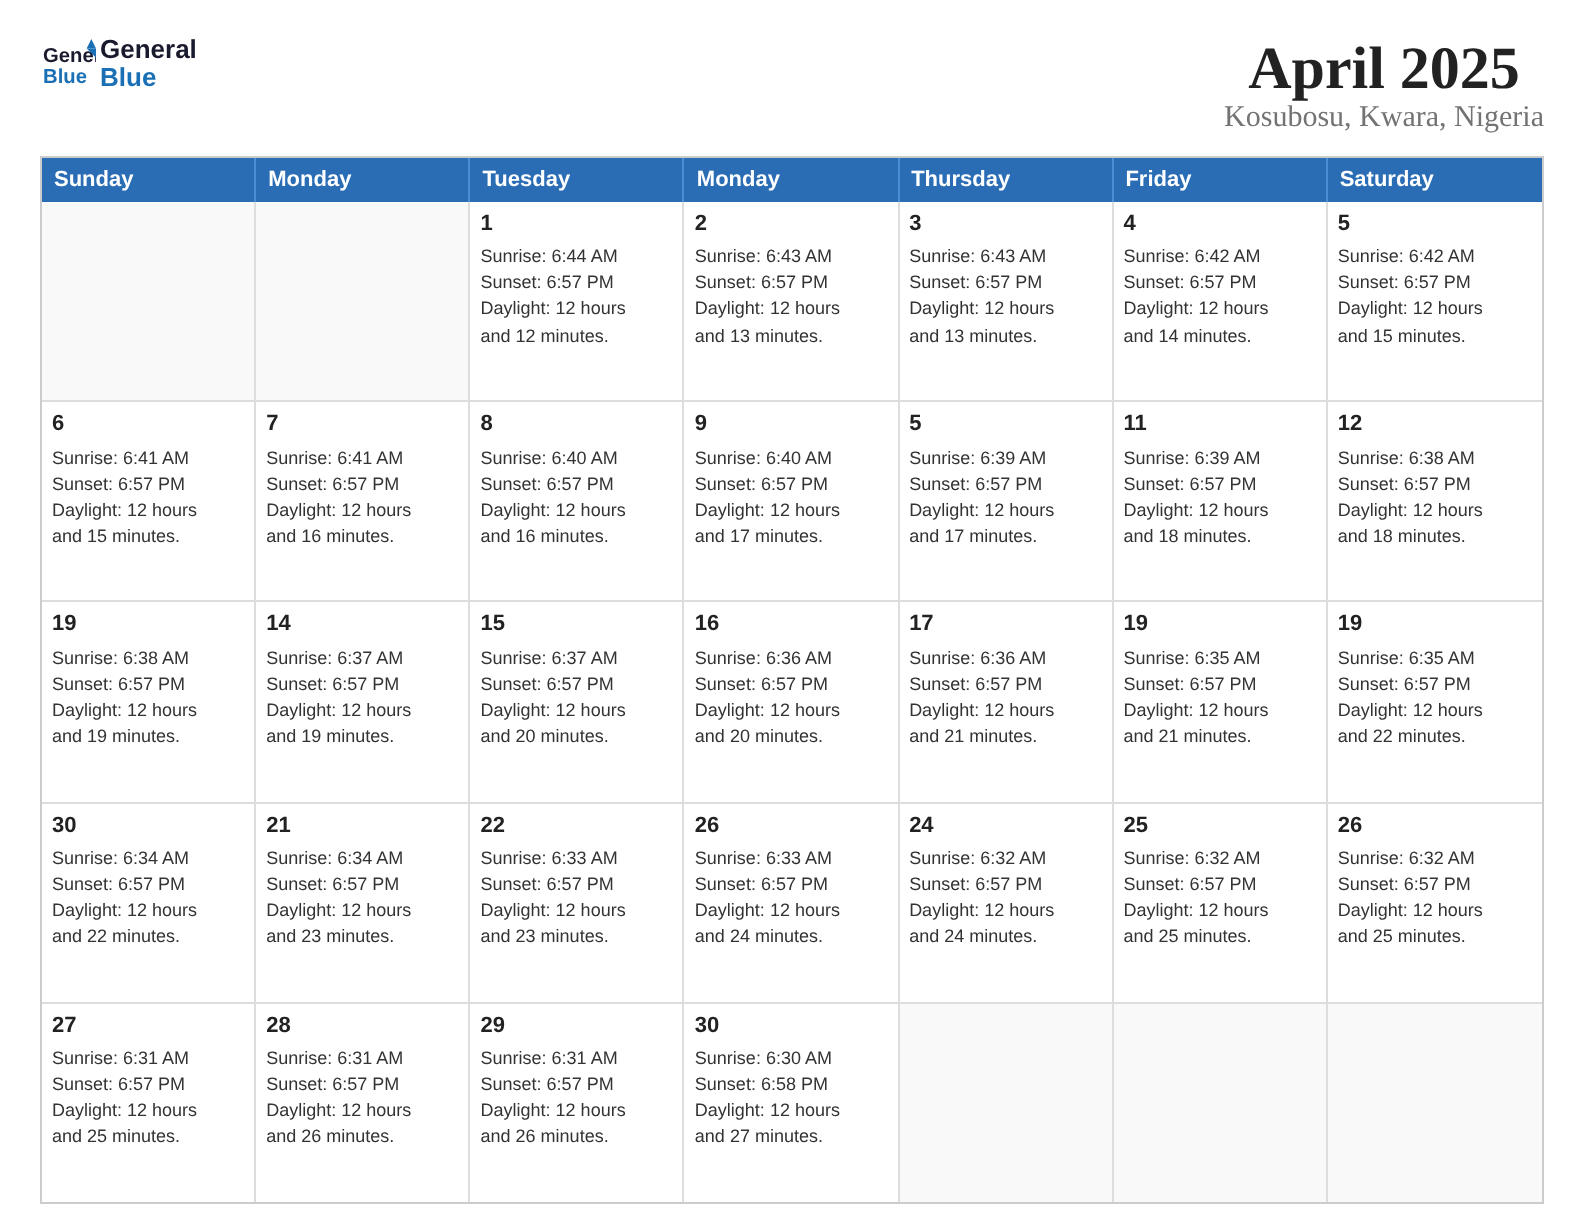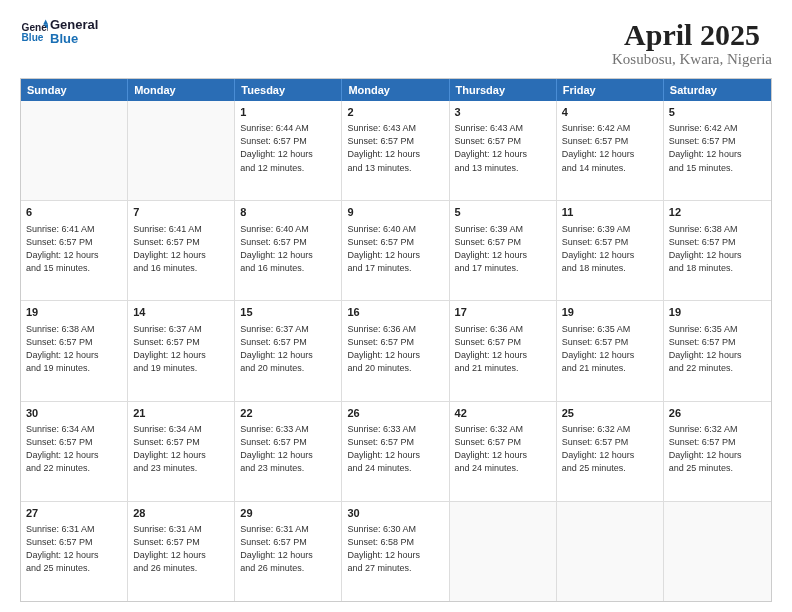--- a/index.html
+++ b/index.html
@@ -231,21 +231,21 @@
           </div>
           <div class="cal-cell">
             <span class="day-num">22</span>
             <div class="cell-text">Sunrise: 6:33 AM<br>Sunset: 6:57 PM<br>Daylight: 12 hours<br>and 23 minutes.</div>
           </div>
           <div class="cal-cell">
             <span class="day-num">26</span>
             <div class="cell-text">Sunrise: 6:33 AM<br>Sunset: 6:57 PM<br>Daylight: 12 hours<br>and 24 minutes.</div>
           </div>
           <div class="cal-cell">
-            <span class="day-num">42</span>
+            <span class="day-num">24</span>
             <div class="cell-text">Sunrise: 6:32 AM<br>Sunset: 6:57 PM<br>Daylight: 12 hours<br>and 24 minutes.</div>
           </div>
           <div class="cal-cell">
             <span class="day-num">25</span>
             <div class="cell-text">Sunrise: 6:32 AM<br>Sunset: 6:57 PM<br>Daylight: 12 hours<br>and 25 minutes.</div>
           </div>
           <div class="cal-cell">
             <span class="day-num">26</span>
             <div class="cell-text">Sunrise: 6:32 AM<br>Sunset: 6:57 PM<br>Daylight: 12 hours<br>and 25 minutes.</div>
           </div>

